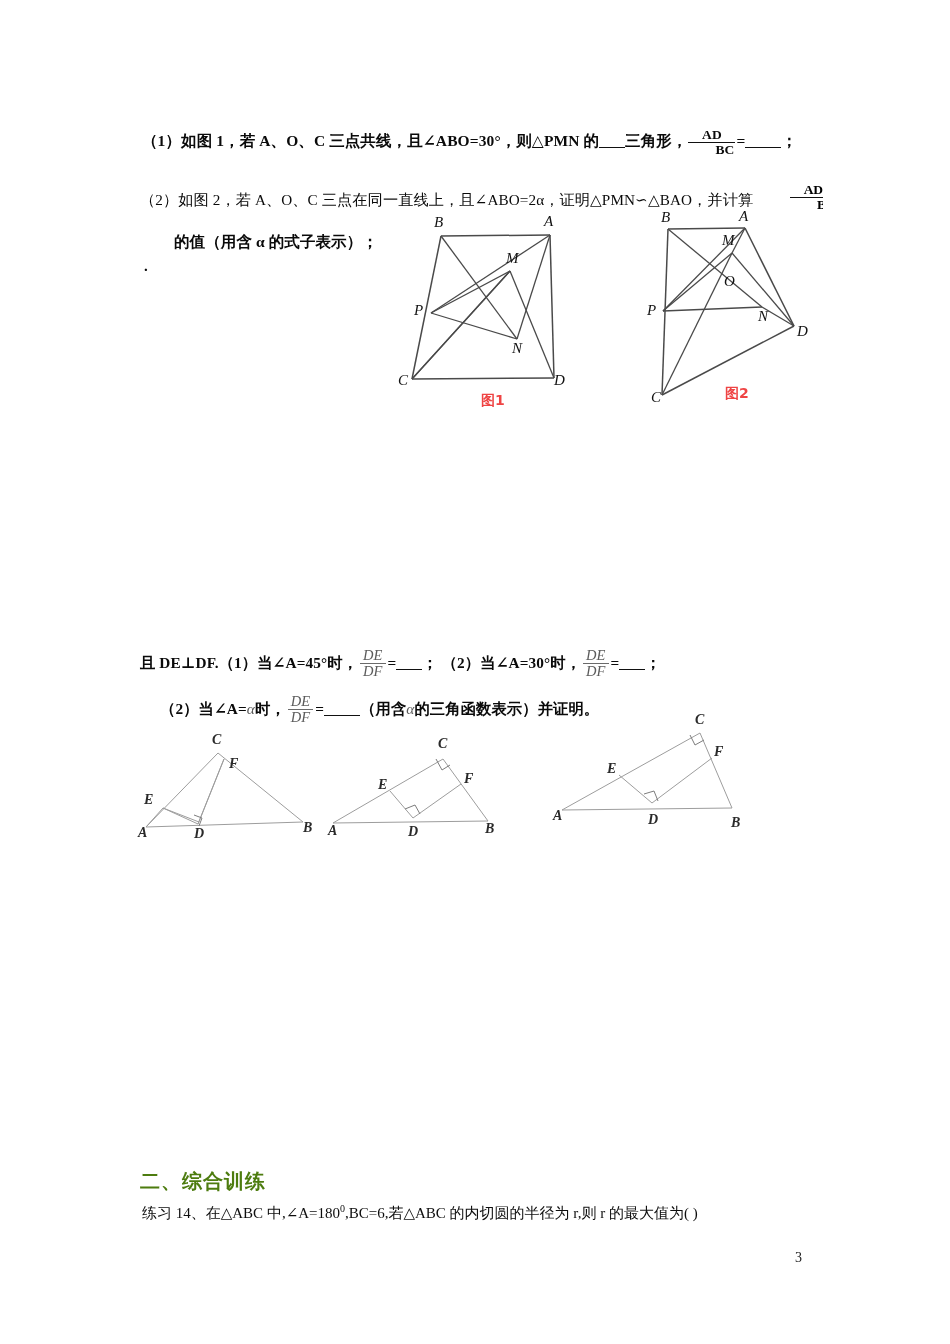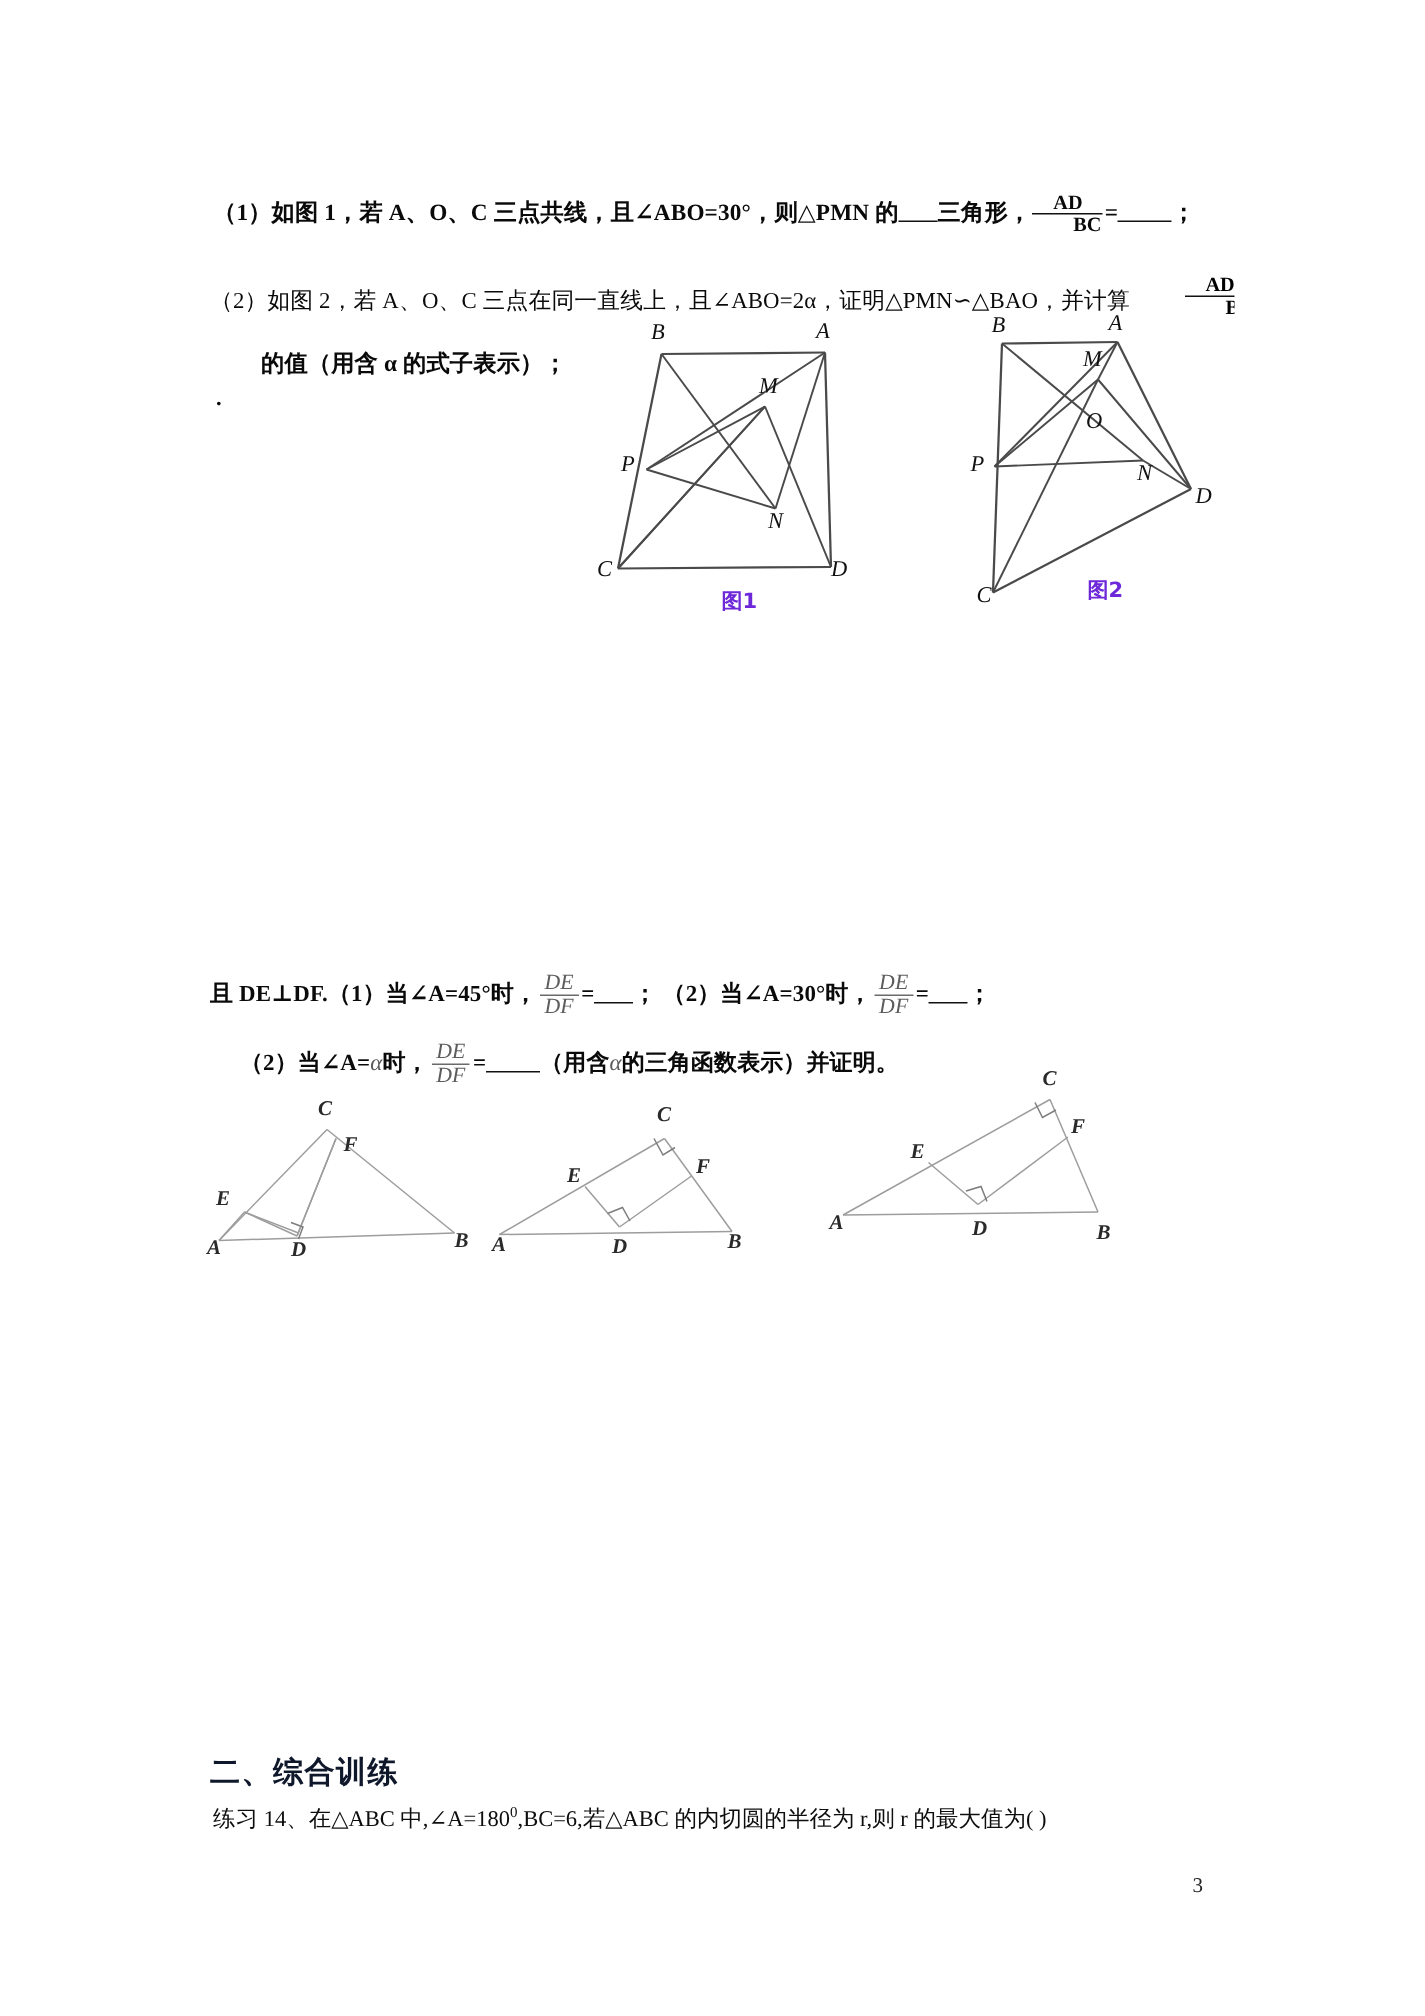--- a/index.html
+++ b/index.html
@@ -123,21 +123,21 @@
     font-weight: 700;
   }
 
   
   .sec-head {
     position: absolute;
     font-family: "DejaVu Sans", "Liberation Sans", sans-serif;
     font-weight: 700;
     font-size: 20px;
     letter-spacing: 1px;
-    color: #0f172a;
+    color: #4d7c0f;
   }
   .ex14 {
     position: absolute;
     font-size: 15px;
     font-family: "Liberation Serif", "DejaVu Serif", serif;
     white-space: nowrap;
     color: #0d0d0d;
   }
   .sup { font-size: 10px; vertical-align: super; }
 
@@ -151,21 +151,21 @@
   
   .fig {
     position: absolute;
   }
   .fig svg { display: block; }
   .figcap {
     position: absolute;
     font-size: 14px;
     font-family: "DejaVu Sans", "Liberation Sans", sans-serif;
     font-weight: 600;
-    color: #6d28d9;
+    color: #ef4444;
     white-space: nowrap;
     padding-left: 19px;
   }
   .vlabel {
     position: absolute;
     font-size: 15px;
     font-style: italic;
     font-family: "Liberation Serif", "DejaVu Serif", serif;
     color: #111;
     white-space: nowrap;

